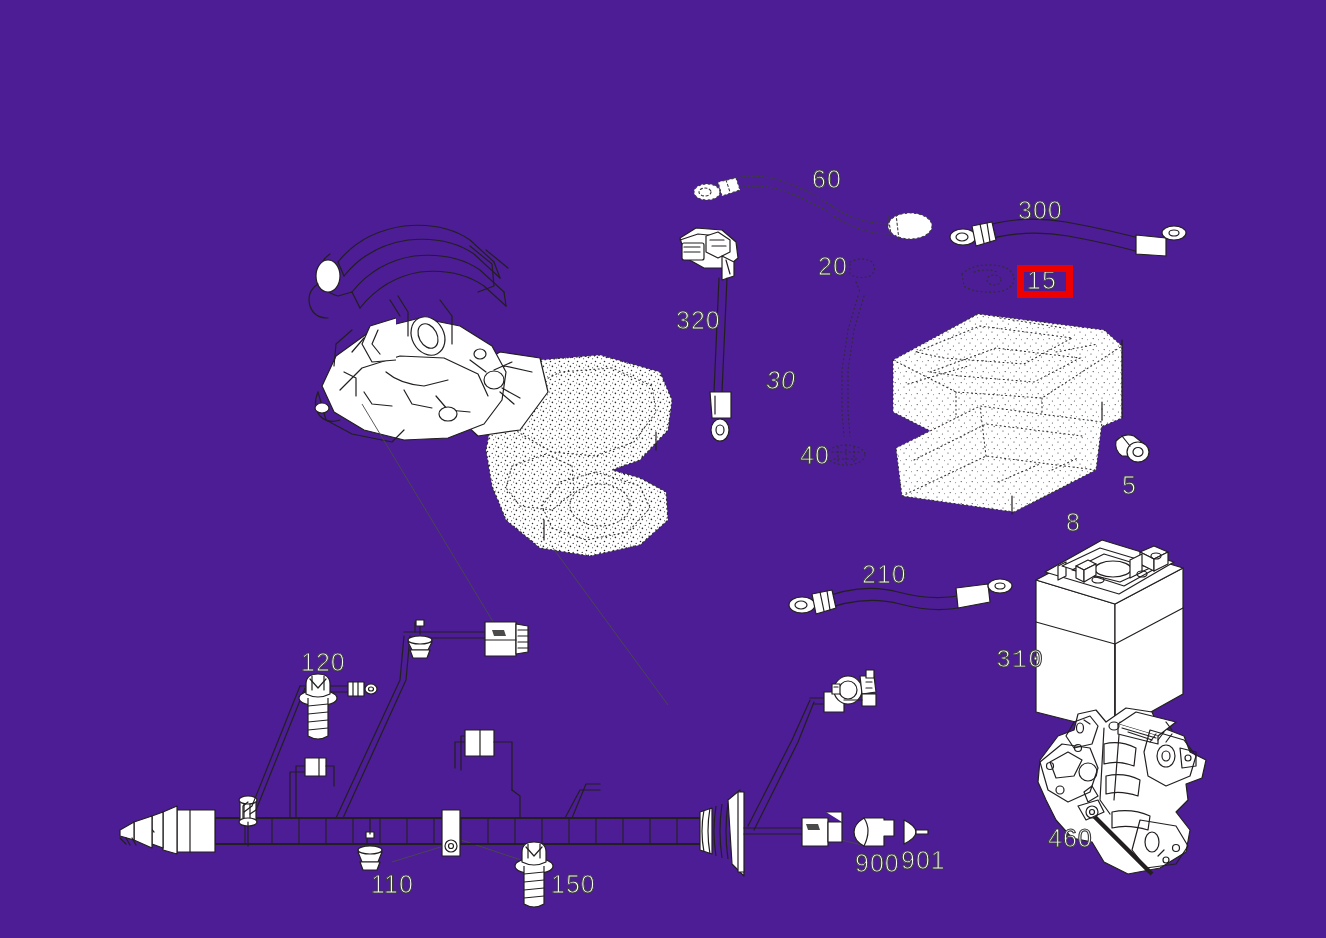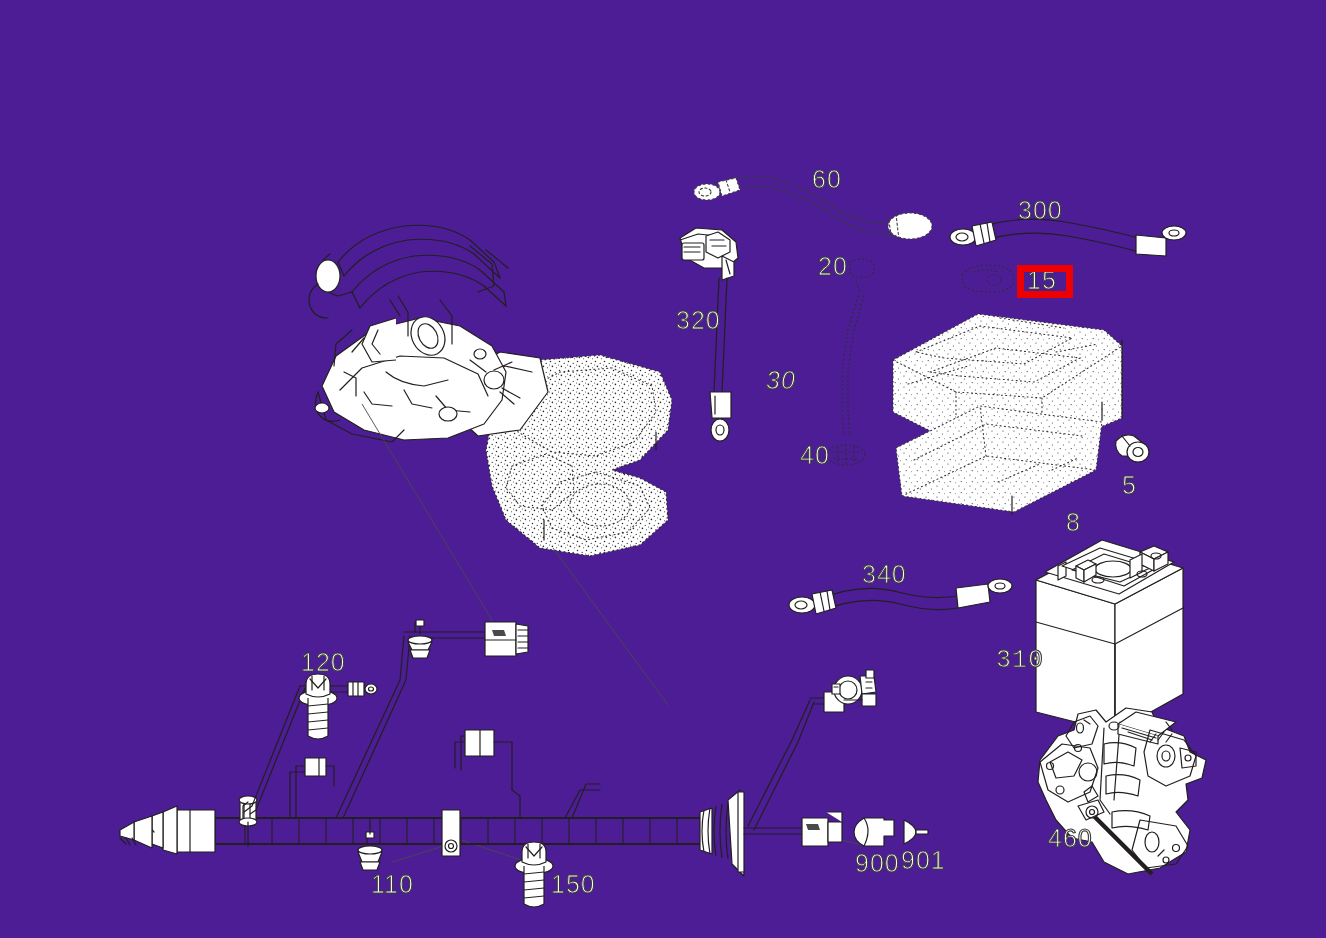--- a/index.html
+++ b/index.html
@@ -495,21 +495,21 @@
 
   <div class="lbl" style="left:812px;top:167px;">60</div>
   <div class="lbl" style="left:1018px;top:198px;">300</div>
   <div class="lbl" style="left:818px;top:254px;">20</div>
   <div class="lbl" style="left:1027px;top:268px;">15</div>
   <div class="lbl" style="left:676px;top:308px;">320</div>
   <div class="lbl" style="left:766px;top:368px;font-style:italic;">30</div>
   <div class="lbl" style="left:800px;top:443px;">40</div>
   <div class="lbl" style="left:1122px;top:473px;">5</div>
   <div class="lbl" style="left:1066px;top:510px;">8</div>
-  <div class="lbl" style="left:862px;top:562px;">340</div>
+  <div class="lbl" style="left:862px;top:562px;">210</div>
   <div class="lbl" style="left:996px;top:648px;font-family:Liberation Mono, monospace;">310</div>
   <div class="lbl" style="left:301px;top:650px;">120</div>
   <div class="lbl" style="left:1048px;top:826px;">460</div>
   <div class="lbl" style="left:855px;top:851px;">900</div>
   <div class="lbl" style="left:901px;top:848px;">901</div>
   <div class="lbl" style="left:371px;top:872px;">110</div>
   <div class="lbl" style="left:551px;top:872px;">150</div>
 
   <div class="hl" id="hlbox" style="left: 1017px; top: 265px; width: 56px; height: 33px; border-color: rgb(238, 0, 0);"></div>
 

